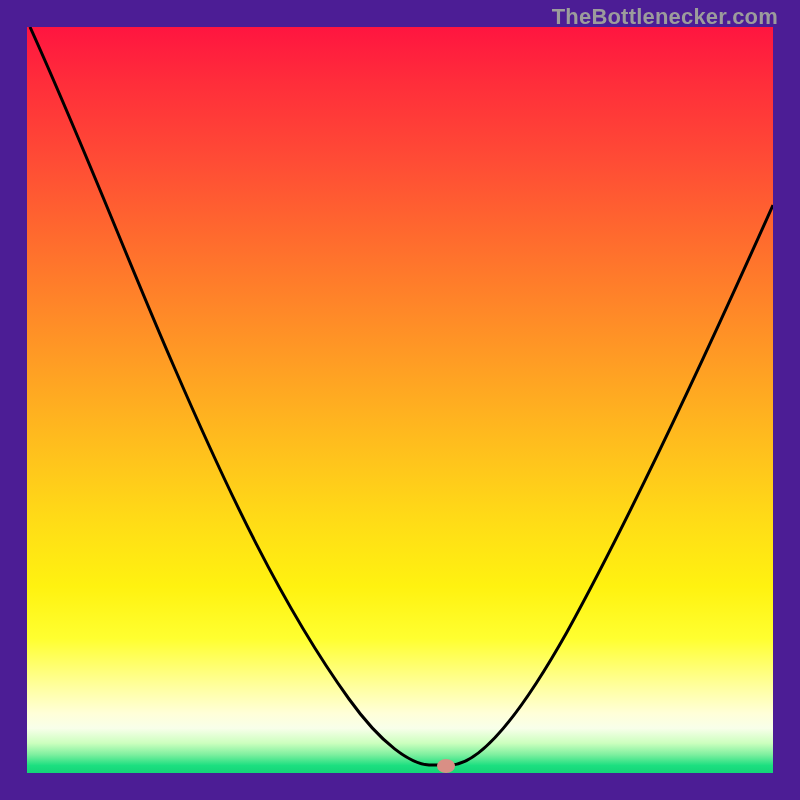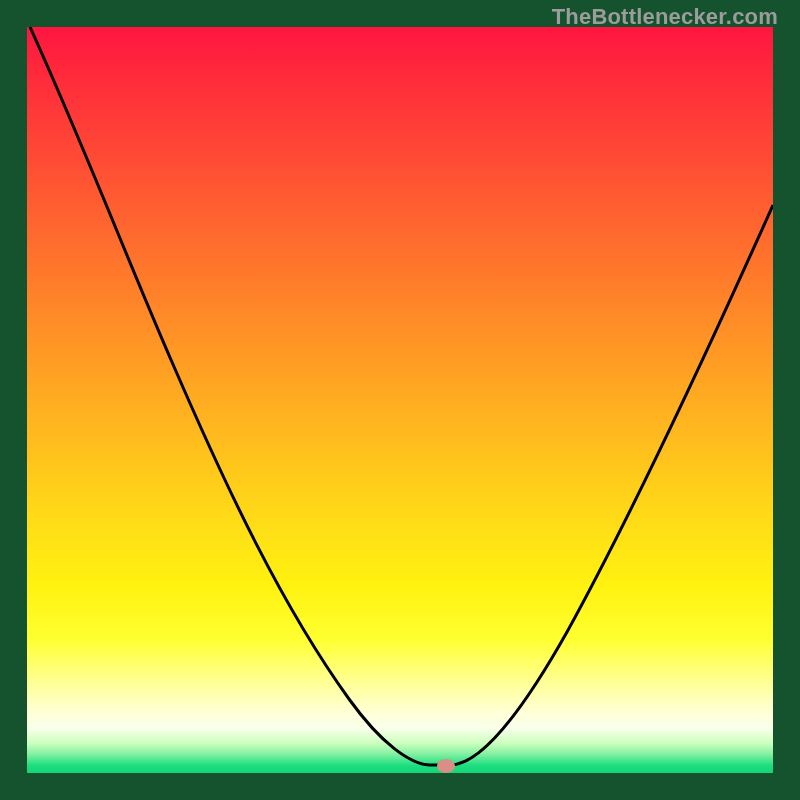--- a/index.html
+++ b/index.html
@@ -7,21 +7,21 @@
     padding: 0;
     width: 800px;
     height: 800px;
     background: #000;
     overflow: hidden;
   }
   .chart-container {
     position: relative;
     width: 800px;
     height: 800px;
-    background: #14532d;
+    background: #4c1d95;
   }
   .plot-area {
     position: absolute;
     left: 27px;
     top: 27px;
     width: 746px;
     height: 746px;
     background: linear-gradient(to bottom,
       #ff1540 0%,
       #ff2f3a 8%,

